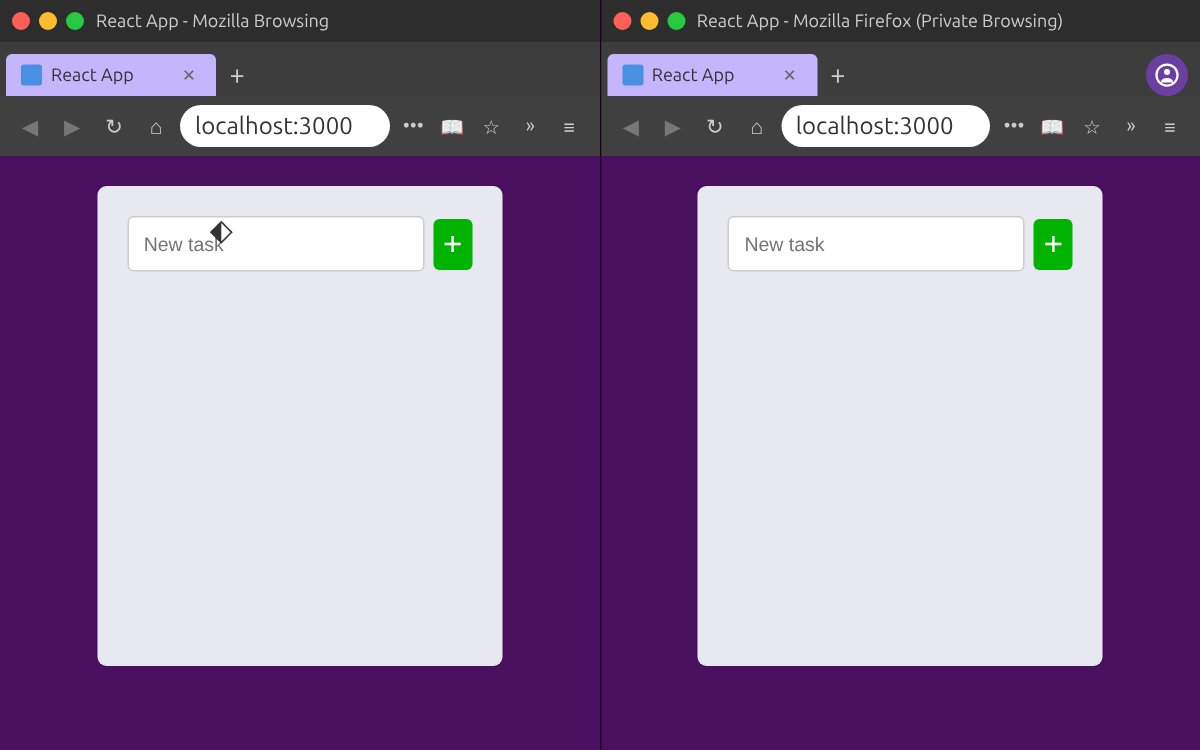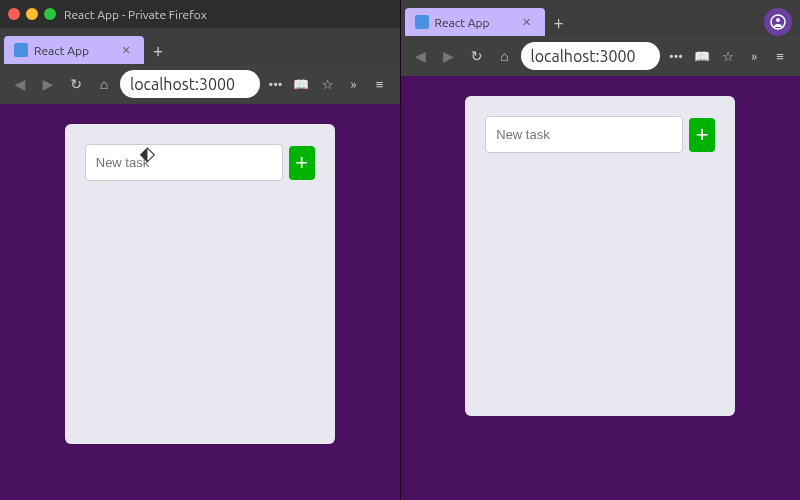--- a/index.html
+++ b/index.html
@@ -249,21 +249,21 @@
 <div style="display:flex; flex:1; overflow:hidden;">
 
   <div class="browser-pane">
 
     <div class="os-titlebar">
       <div class="os-titlebar-left">
         <div class="os-btn os-btn-close"></div>
         <div class="os-btn os-btn-min"></div>
         <div class="os-btn os-btn-max"></div>
       </div>
-      <span class="os-title-text">React App - Private Firefox</span>
+      <span class="os-title-text">React App - Mozilla Browsing</span>
     </div>
 
     <div class="browser-chrome">
 
       <div class="tab-bar">
         <div class="tab">
           <span class="tab-favicon"></span>
           <span class="tab-label">React App</span>
           <span class="tab-close">✕</span>
         </div>
@@ -297,20 +297,28 @@
 
         <div style="position:relative; height:0;">
           <div style="position:absolute; left:55px; top:-50px; font-size:20px; line-height:1; color:#333; pointer-events:none;">⬖</div>
         </div>
       </div>
     </div>
   </div>
 
   <div class="browser-pane">
 
+    <div class="os-titlebar">
+      <div class="os-titlebar-left">
+        <div class="os-btn os-btn-close"></div>
+        <div class="os-btn os-btn-min"></div>
+        <div class="os-btn os-btn-max"></div>
+      </div>
+      <span class="os-title-text">React App - Mozilla Firefox (Private Browsing)</span>
+    </div>
 
     <div class="browser-chrome">
 
       <div class="tab-bar">
         <div class="tab">
           <span class="tab-favicon"></span>
           <span class="tab-label">React App</span>
           <span class="tab-close">✕</span>
         </div>
         <div class="tab-new">+</div>

